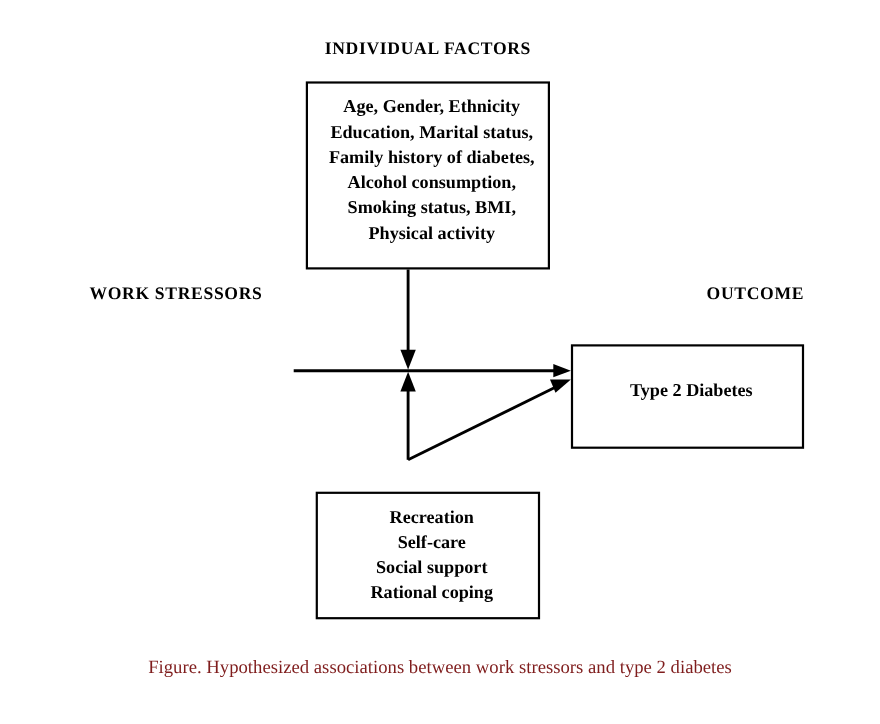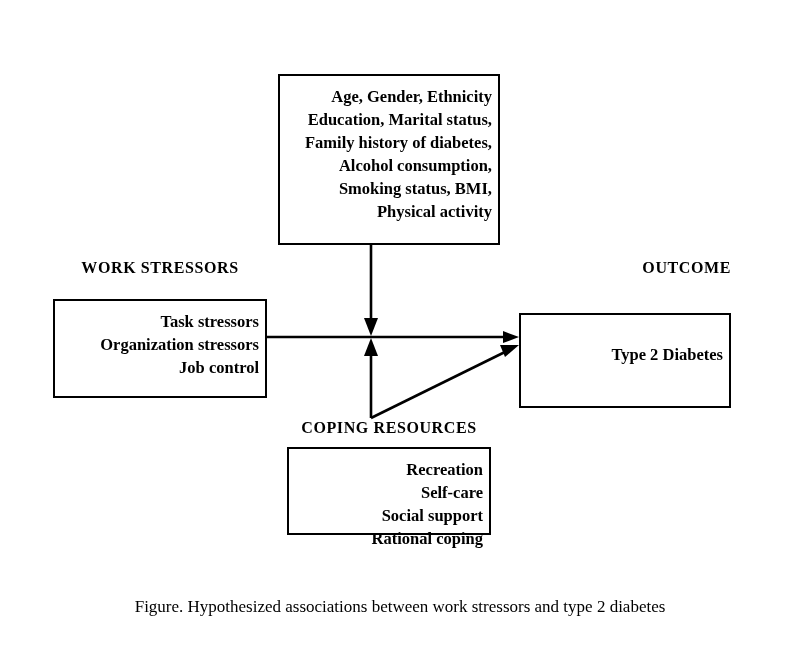--- a/index.html
+++ b/index.html
@@ -39,21 +39,21 @@
   .node-box .box-text {
     position: absolute;
     left: 13px;
     top: 9px;
     right: 6px;
     font-family: "Liberation Serif", "DejaVu Serif", serif;
     font-weight: bold;
     font-size: 16.5px;
     line-height: 23px;
     white-space: pre-line;
-    text-align: right;
+    text-align: center;
   }
   .node-box.single-line .box-text {
     top: 28px;
   }
 
   
   #arrow-layer {
     position: absolute;
     left: 0;
     top: 0;
@@ -66,55 +66,50 @@
   #figure-caption {
     position: absolute;
     left: 0;
     top: 596px;
     width: 800px;
     text-align: center;
     font-family: "Liberation Serif", "DejaVu Serif", serif;
     font-weight: normal;
     font-size: 17px;
     line-height: 22px;
-    color: #000000;
+    color: #7f1d1d;
   }
 </style>
 </head>
 <body>
 
 <div id="figure-root">
 
+  <div class="section-label" style="left:278px; top:36px; width:222px;">INDIVIDUAL FACTORS</div>
 
   <div class="node-box" style="left:278px; top:74px; width:222px; height:171px;">
     <div class="box-text">Age, Gender, Ethnicity
 Education, Marital status,
 Family history of diabetes,
 Alcohol consumption,
 Smoking status, BMI,
 Physical activity</div>
   </div>
 
   <div class="section-label" style="left:53px; top:259px; width:214px;text-align:center;">WORK STRESSORS</div>
 
-  <div class="node-box" style="left:53px; top:299px; width:214px; height:99px;">
-    <div class="box-text">Task stressors
-Organization stressors
-Job control</div>
-  </div>
 
   <div class="section-label" style="left:519px; top:259px; width:212px;text-align:right;">OUTCOME</div>
 
   <div class="node-box single-line" style="left:519px; top:313px; width:212px; height:95px;">
     <div class="box-text">Type 2 Diabetes</div>
   </div>
 
-  <div class="section-label" style="left:287px; top:419px; width:204px;">COPING RESOURCES</div>
 
-  <div class="node-box" style="left:287px; top:447px; width:204px; height:88px;">
+  <div class="node-box" style="left:287px; top:447px; width:204px; height:116px;">
     <div class="box-text">Recreation
 Self-care
 Social support
 Rational coping</div>
   </div>
 
   <svg id="arrow-layer" viewBox="0 0 800 658">
 
     <g>
       <line x1="267" y1="337" x2="514" y2="337" stroke="#000000" stroke-width="2.6"></line>

